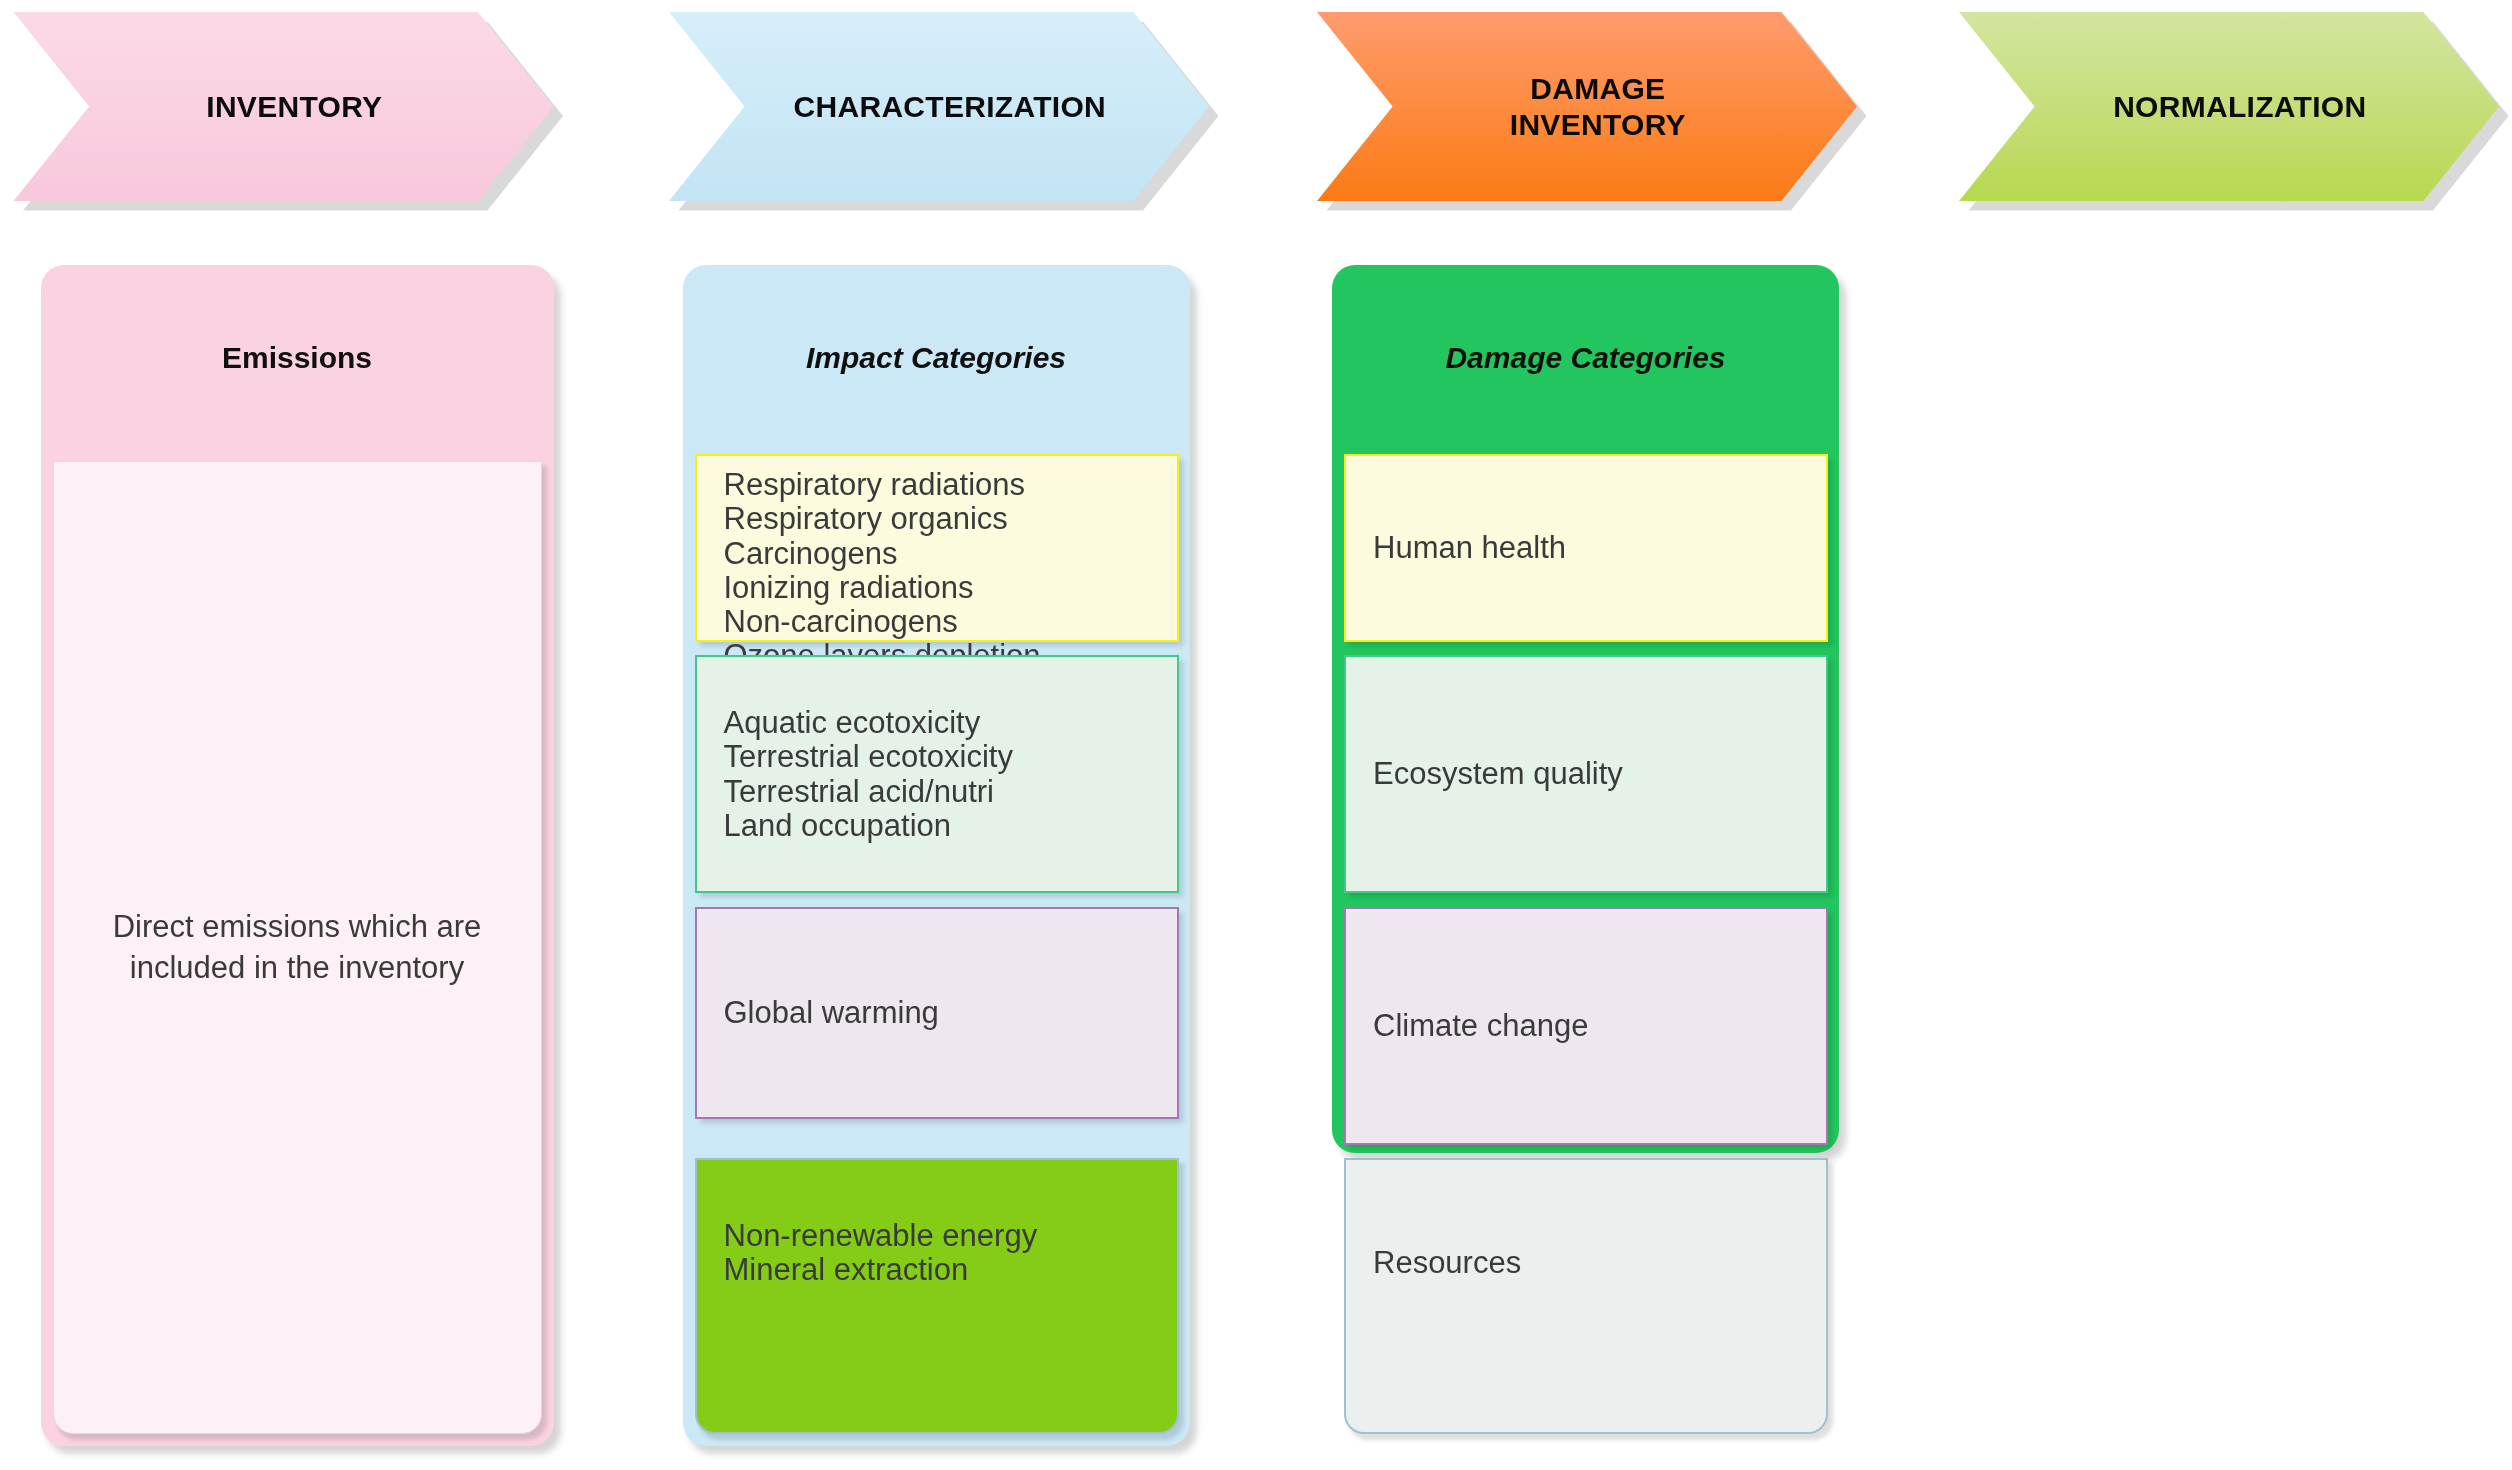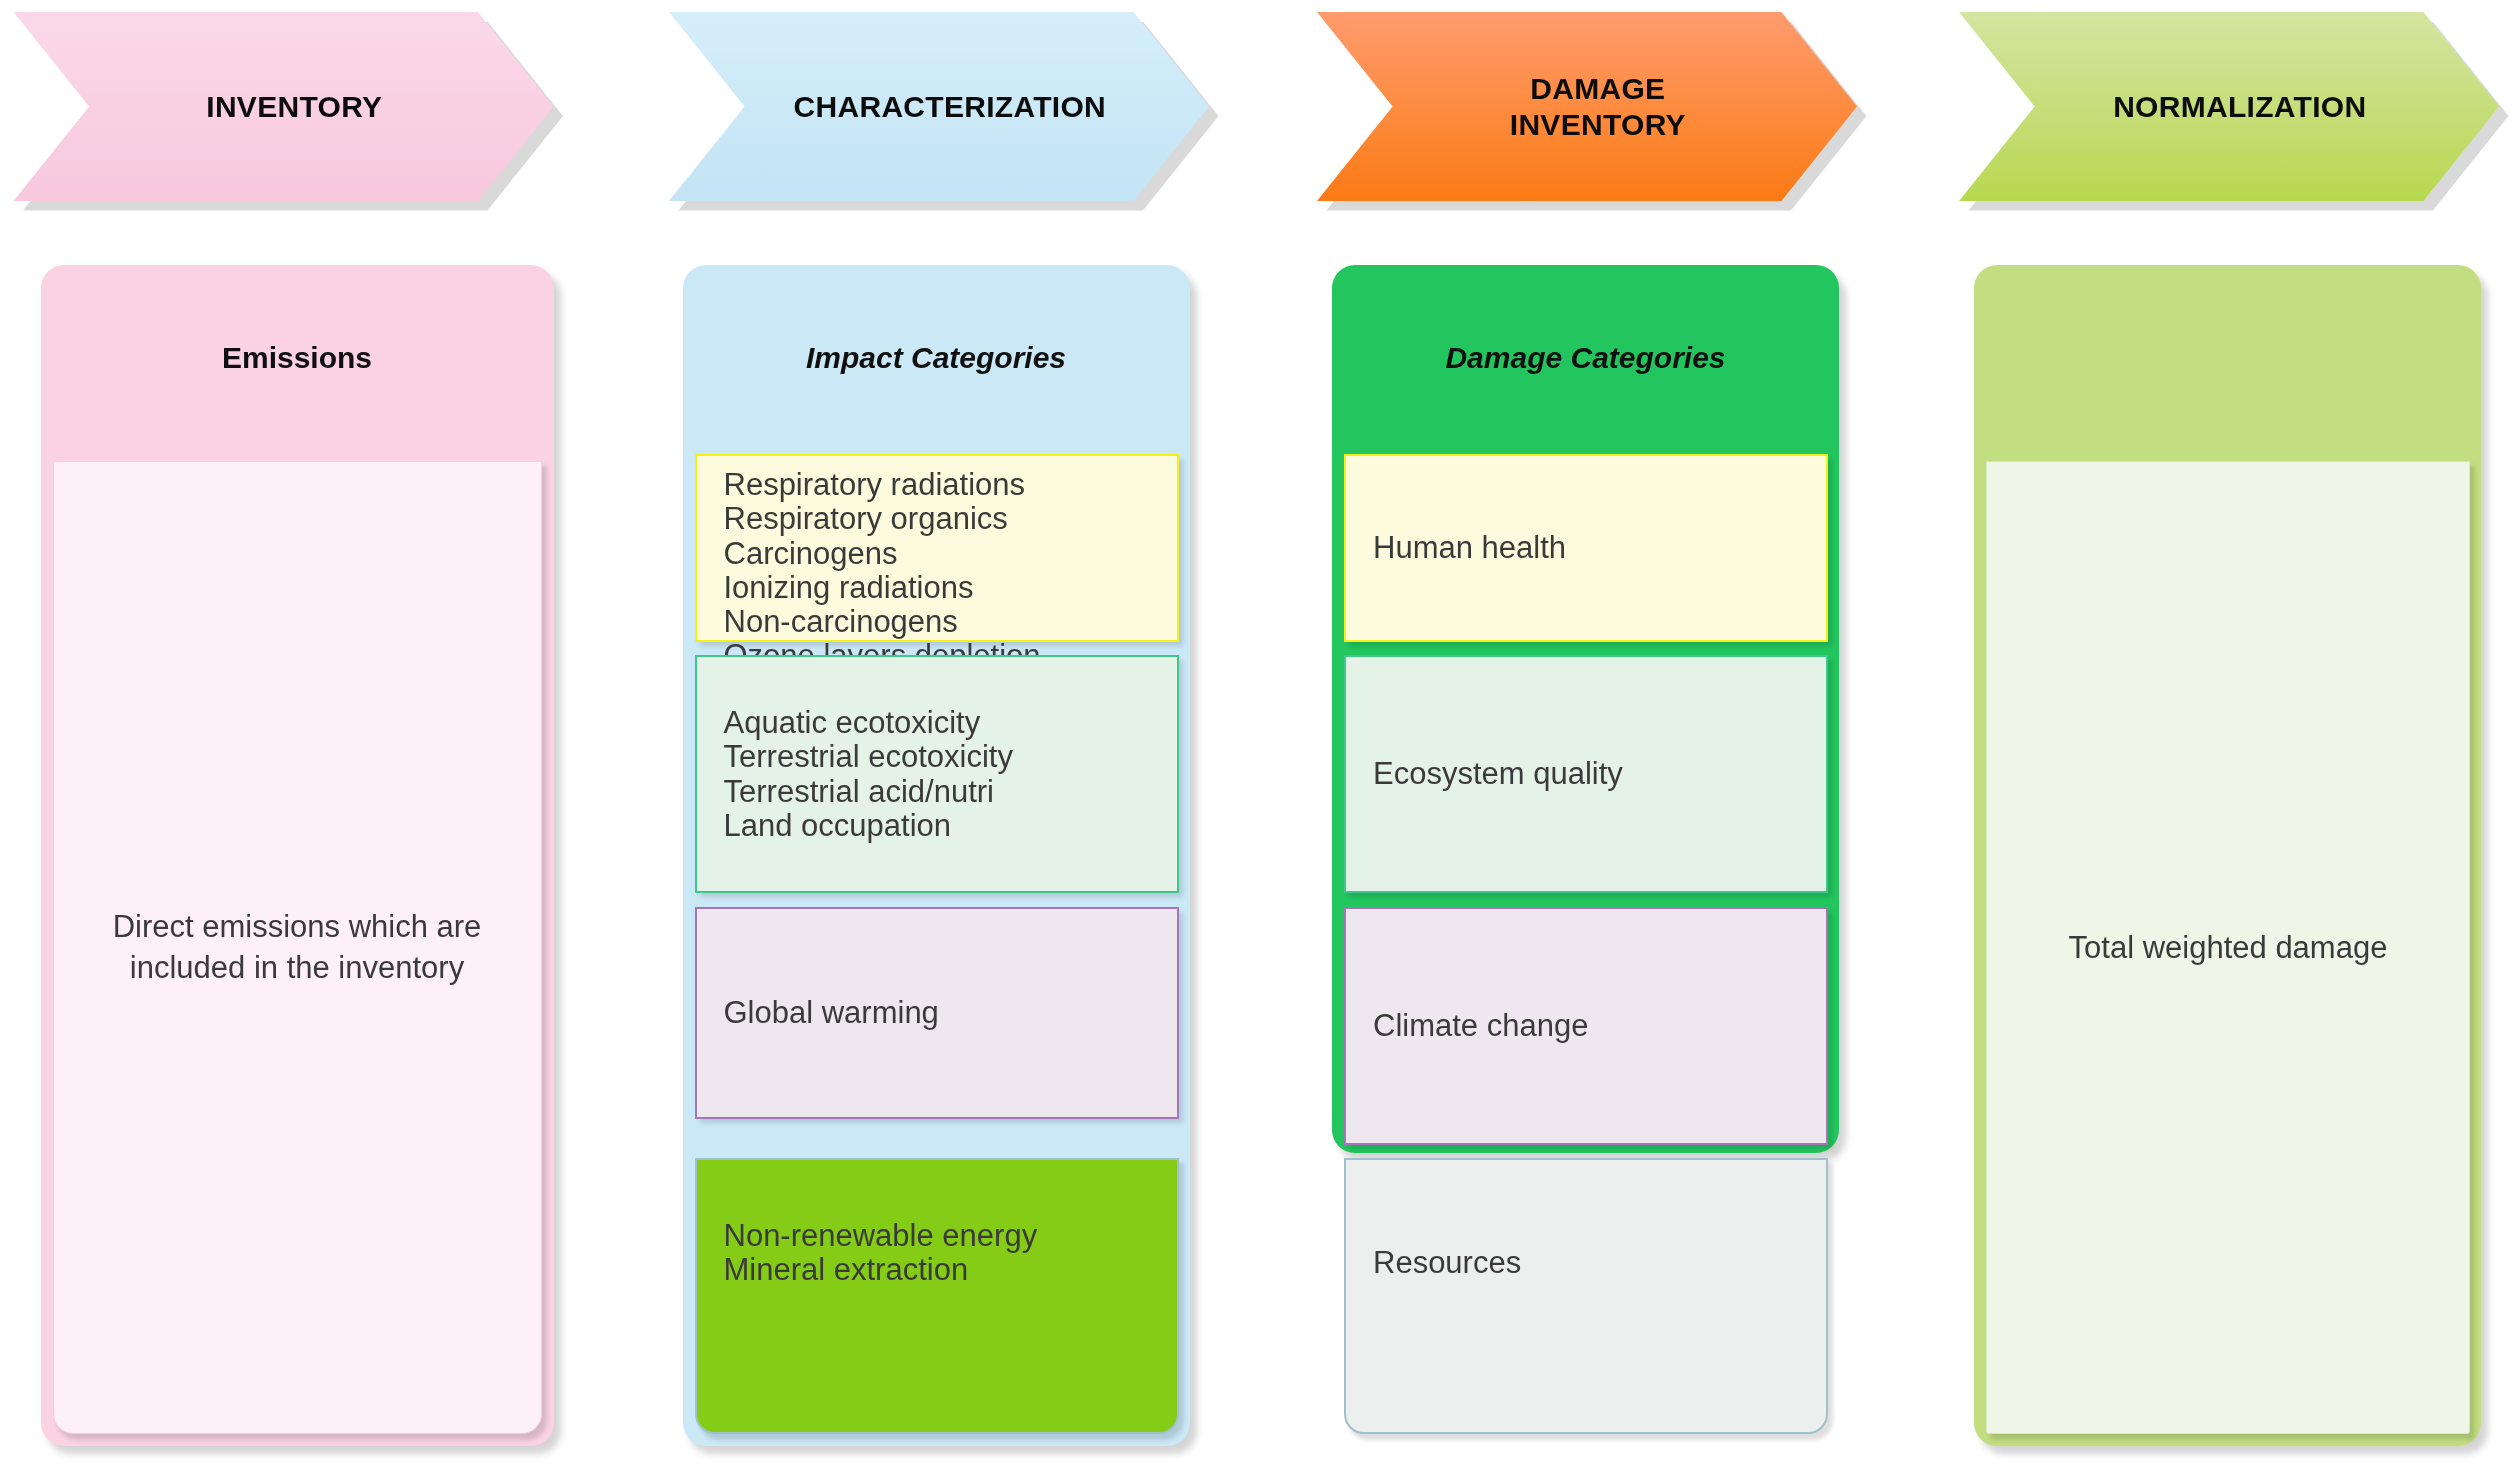--- a/index.html
+++ b/index.html
@@ -150,22 +150,16 @@
 
   <div class="col" style="left:1959px;width:554px;">
 
     <div class="chev-wrap" style="width:540px;height:189px;">
       <div class="chev-shadow"></div>
       <div class="chev" style="width:540px;height:189px;background:linear-gradient(180deg,#d3e5a0 0%,#c5dd77 55%,#b7d94e 100%);">
         <span class="chev-label">NORMALIZATION</span>
       </div>
     </div>
 
-    <div class="panel" style="left:15px;top:265px;width:507px;height:1181px;background:#c3de81;">
-      <div class="ibox" style="left:12px;top:196px;width:484px;height:973px;
-                  background:#eff6e7;border:0.7px solid #d6e8b9;border-radius:0 0 2.7px 2.7px;">
-        <div class="centered">Total weighted damage</div>
-      </div>
-    </div>
   </div>
 
 </div>
 
 
 </body></html>

